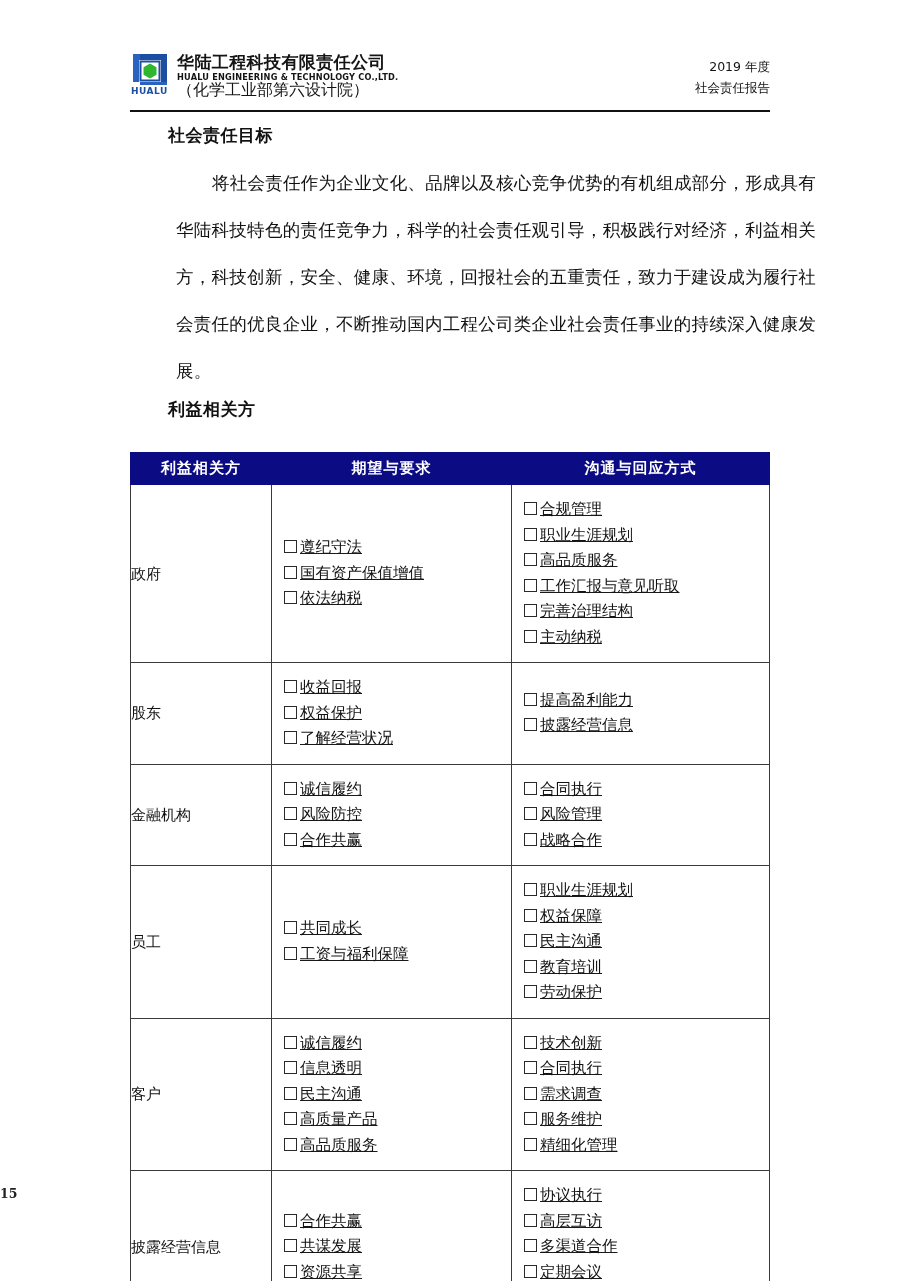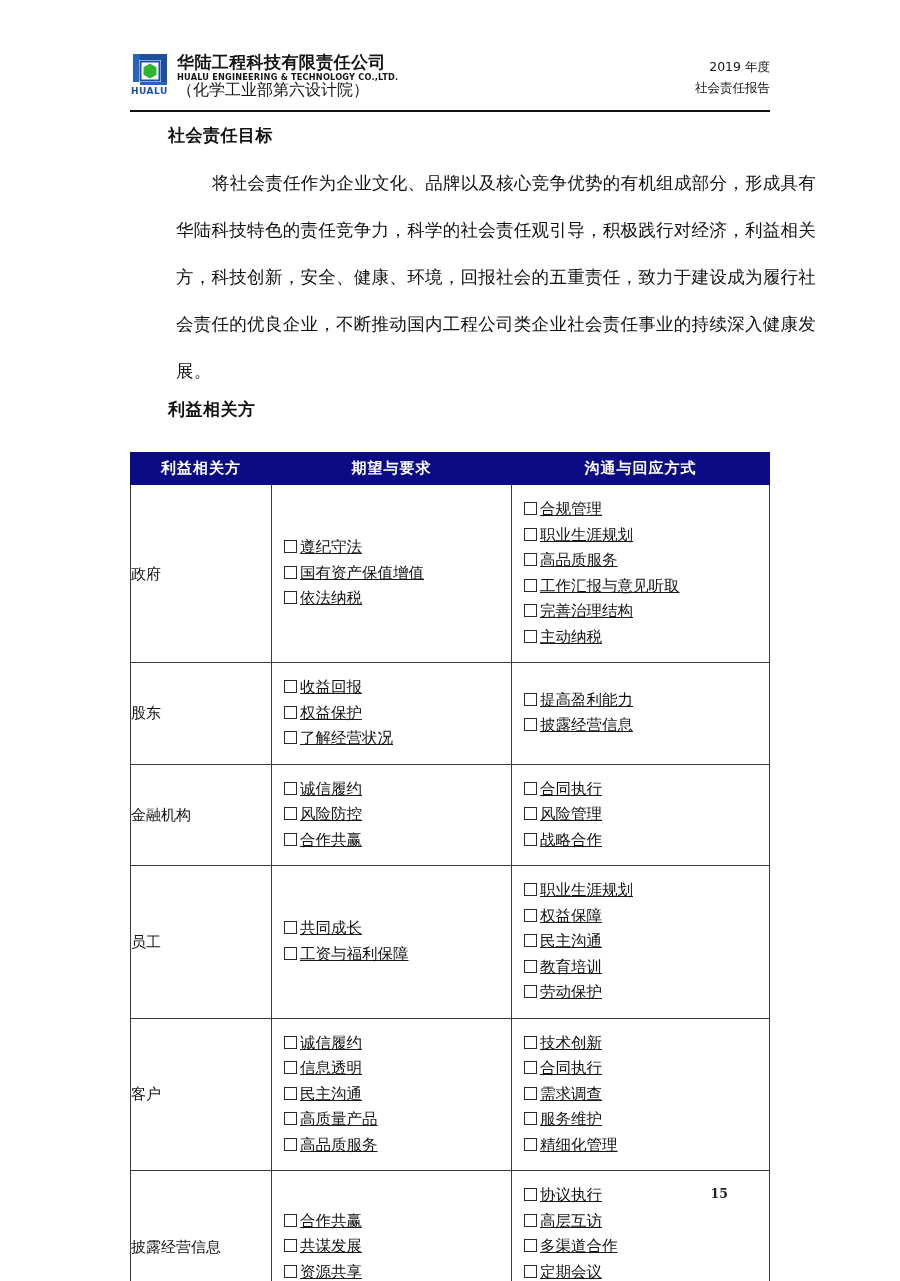--- a/index.html
+++ b/index.html
@@ -197,21 +197,21 @@
     background: #ffffff;
   }
   .cell-list li .box.wide { margin-right: 12px; }
 
   
   .page-number {
     position: absolute;
     left: 0;
     top: 1186px;
     width: 728px;
-    text-align: right;
+    text-align: left;
     font-family: "DejaVu Serif", "Liberation Serif", serif;
     font-size: 12.5px;
     font-weight: bold;
     color: #222222;
   }
 </style>
 </head>
 <body>
 
 <div class="page">

